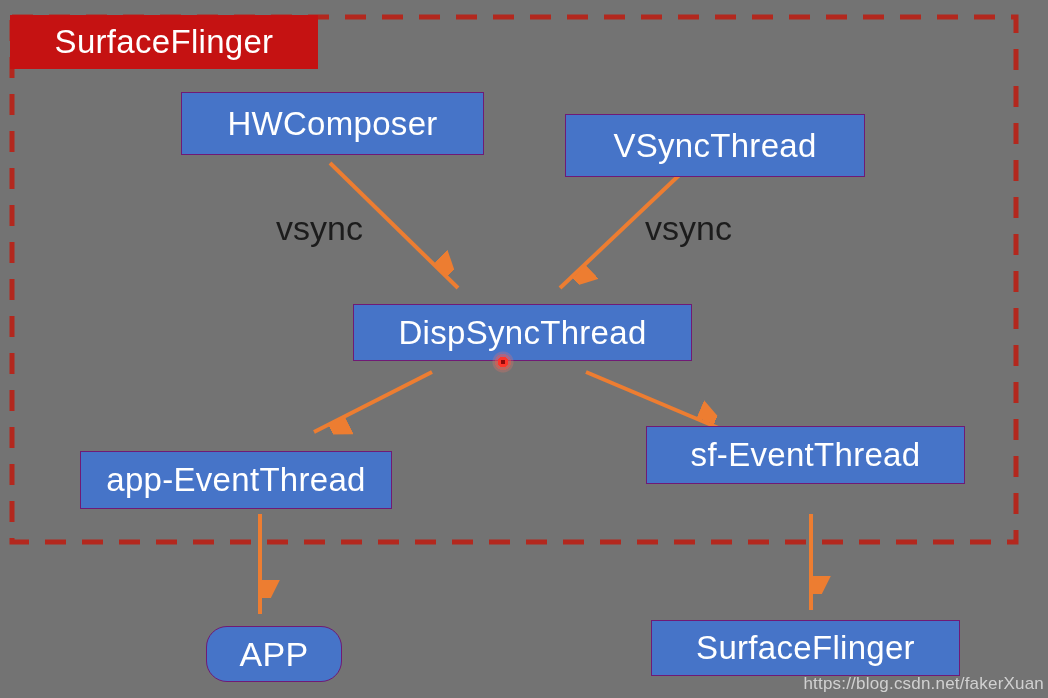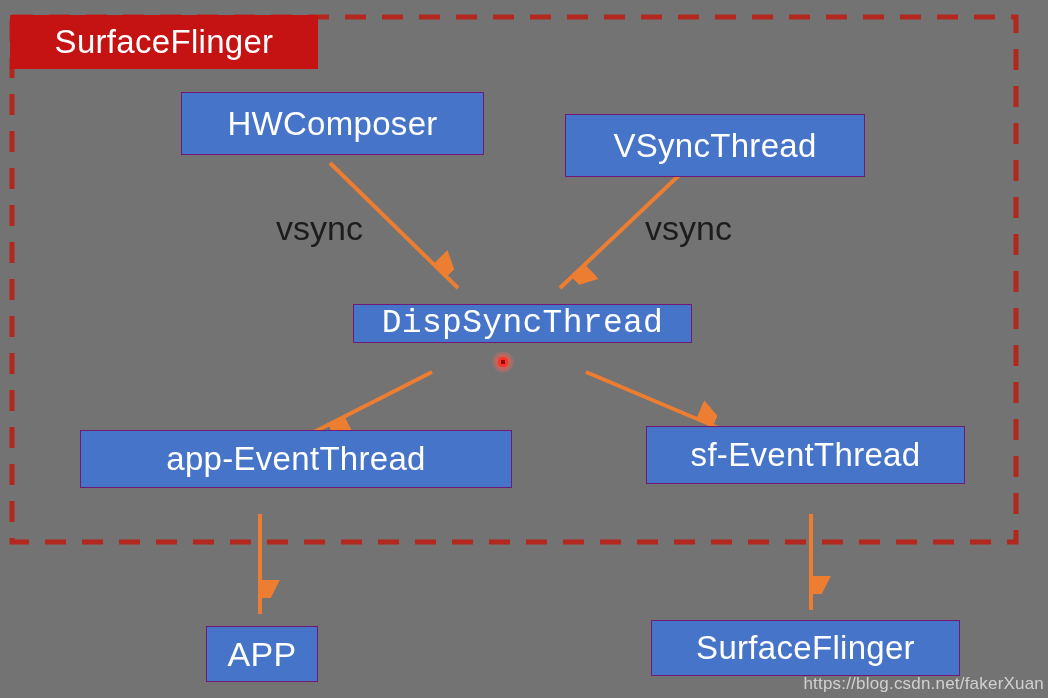--- a/index.html
+++ b/index.html
@@ -40,24 +40,24 @@
     color: #ffffff;
     display: flex;
     align-items: center;
     justify-content: center;
     font-size: 33px;
     letter-spacing: 0.3px;
     z-index: 3;
   }
   #node-hwcomposer     { left: 181px; top:  92px; width: 303px; height: 63px; }
   #node-vsyncthread    { left: 565px; top:  92px; width: 300px; height: 63px; margin-top: 22px; }
-  #node-dispsyncthread { left: 353px; top: 304px; width: 339px; height: 39px; font-family: Liberation Mono, monospace; }
-  #node-appeventthread { left:  80px; top: 430px; width: 432px; height: 58px; text-align: center; }
+  #node-dispsyncthread { left: 353px; top: 304px; width: 339px; height: 57px; }
+  #node-appeventthread { left:  80px; top: 451px; width: 312px; height: 58px; text-align: center; }
   #node-sfeventthread  { left: 646px; top: 426px; width: 319px; height: 58px; }
-  #node-app            { left: 206px; top: 626px; width: 112px; height: 56px; font-size: 34px; }
+  #node-app            { left: 206px; top: 626px; width: 136px; height: 56px; font-size: 34px; border-radius: 21px; }
   #node-surfaceflinger { left: 651px; top: 620px; width: 309px; height: 56px; }
   .edge-label {
     position: absolute;
     color: #1c1c1c;
     font-size: 34px;
     z-index: 2;
   }
   #label-vsync-left  { left: 276px; top: 209px; }
   #label-vsync-right { left: 645px; top: 209px; }
   .laser-dot {

